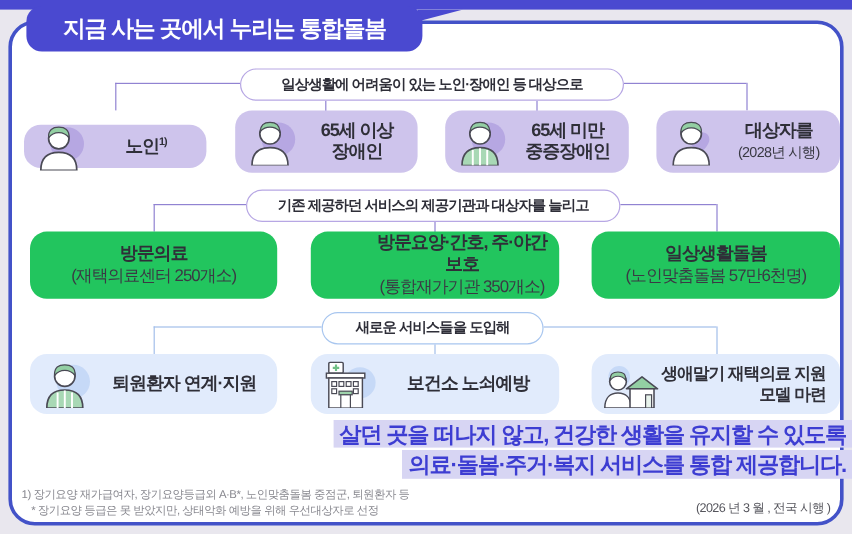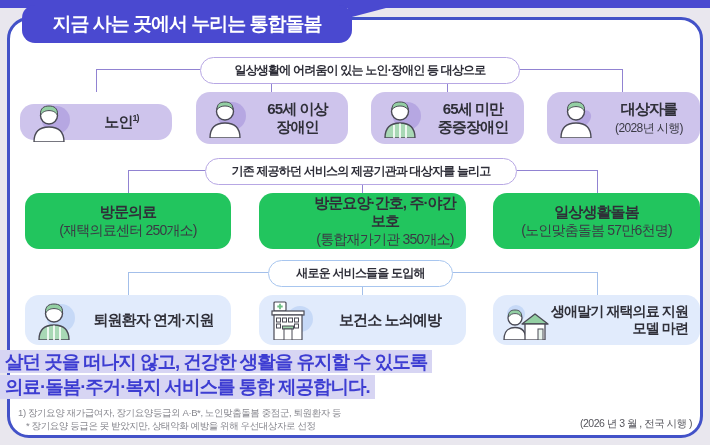--- a/index.html
+++ b/index.html
@@ -43,21 +43,21 @@
     font-size:15px;font-weight:800;color:#2f2f38;letter-spacing:-0.9px;line-height:1.18;}
   .row1{background:#cec4ec;}
   .row2{background:#22c55e;}
   .row3{background:#e1ebfc;}
   .row2 .txt{padding:0 6px;}
   .sub{font-size:14px;font-weight:400;color:#3a3a44;letter-spacing:-0.8px;}
   .sub-sm{font-size:12px;font-weight:500;color:#3a3a44;letter-spacing:-0.6px;}
   .txt-right{text-align:right !important;padding-right:12px;font-size:14px !important;}
   sup{font-size:9px;font-weight:700;}
   
-  .message{left:0;top:350px;width:710px;text-align:left;z-index:2;line-height:1.26;}
+  .message{left:0;top:350px;width:710px;text-align:right;z-index:2;line-height:1.26;}
   .message span{
     display:inline-block;background:#d7d5f3;color:#3d3dd2;
     font-size:18.5px;font-weight:800;letter-spacing:-1px;padding:0 5px;margin-bottom:2px;
   }
   .footnotes{left:18px;top:406px;font-size:9.5px;color:#88888f;letter-spacing:-0.4px;line-height:1.4;}
   .footnotes .fn2{margin-left:8px;}
   .footer-right{right:18px;top:417px;font-size:10.5px;color:#55555c;letter-spacing:-0.5px;}
 </style>
 </head>
 <body>

